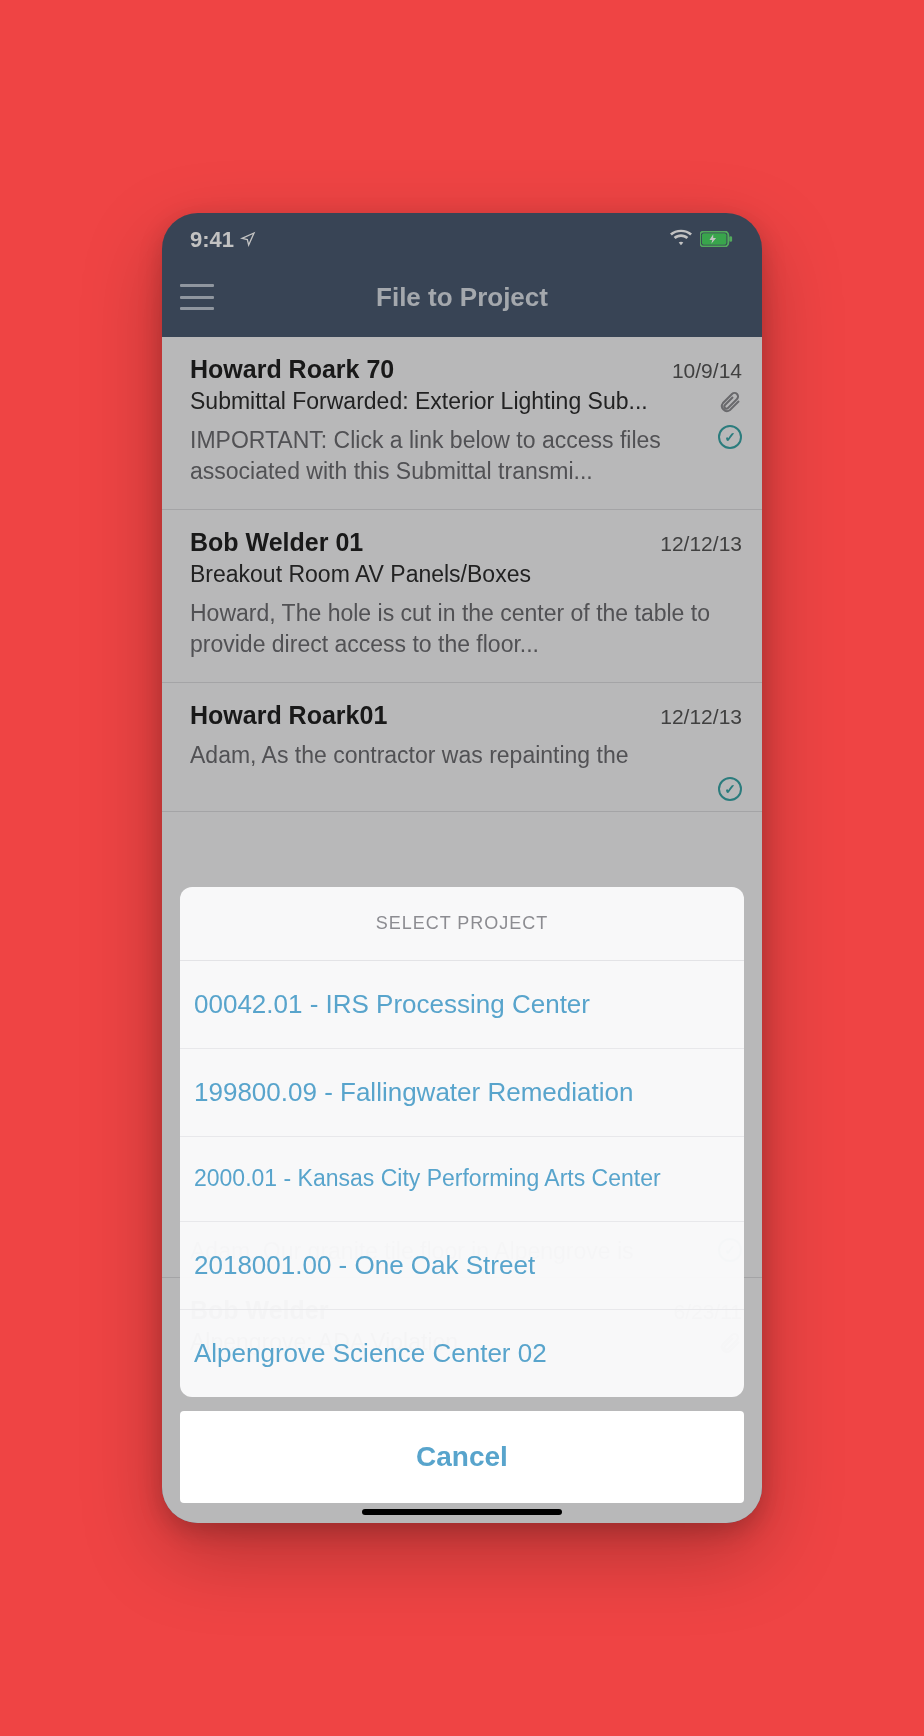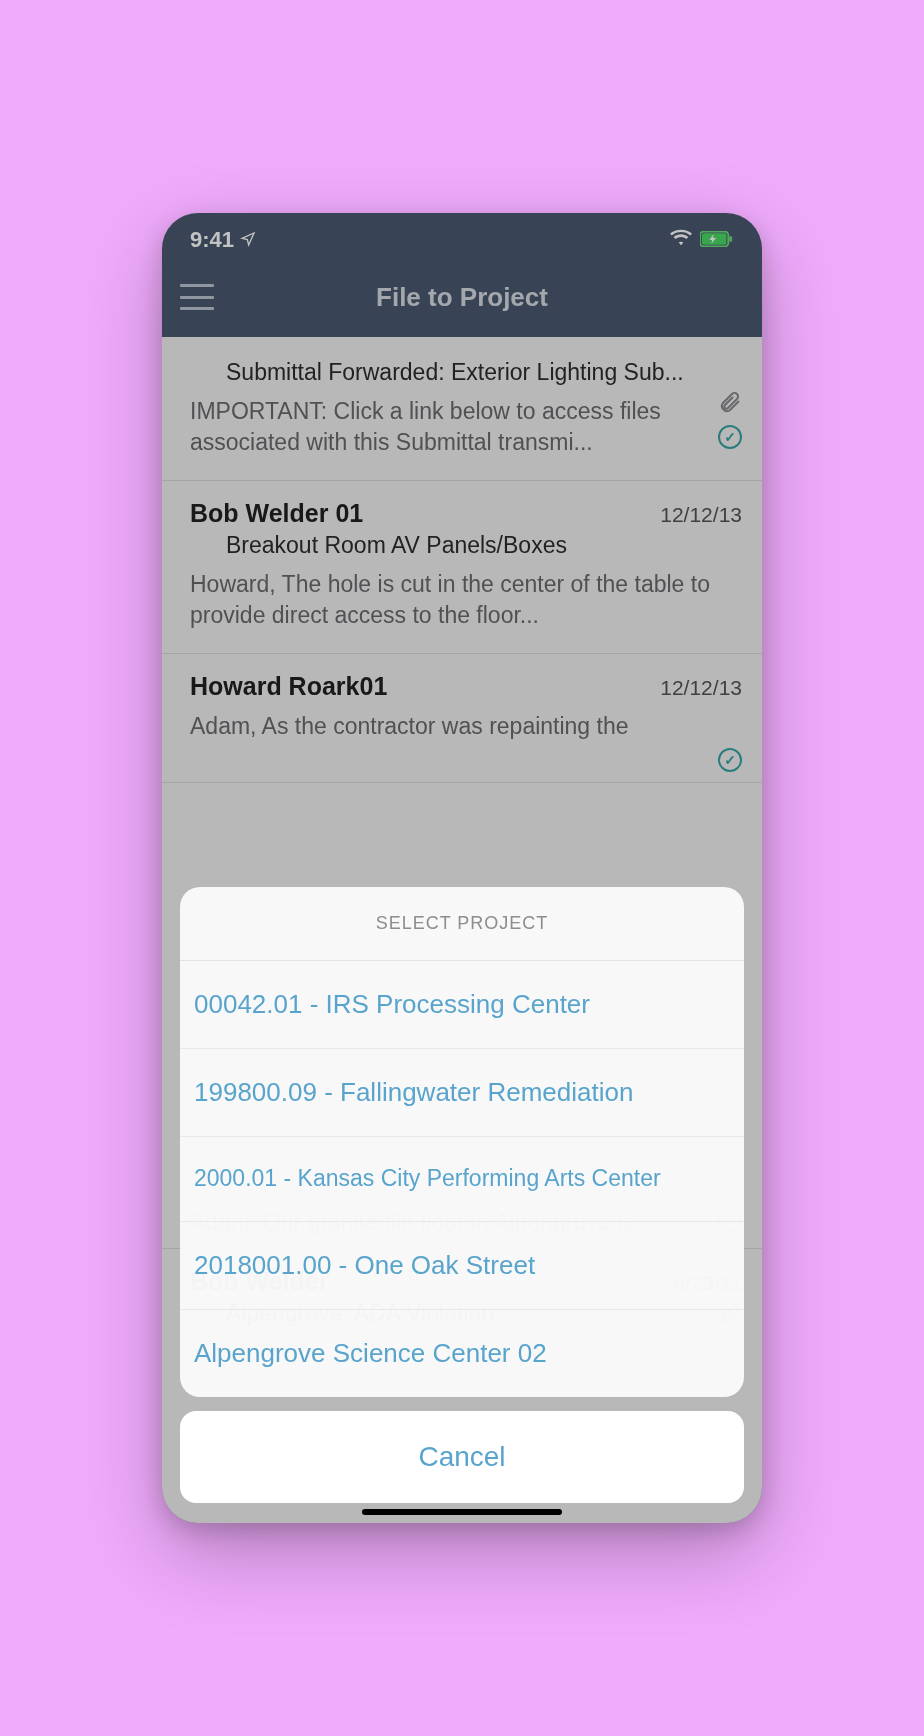--- a/index.html
+++ b/index.html
@@ -4,21 +4,21 @@
 <style>
   * { margin: 0; padding: 0; box-sizing: border-box; font-family: -apple-system, BlinkMacSystemFont, "Segoe UI", Helvetica, Arial, sans-serif; }
   html, body { width: 100%; height: 100%; background: #fff; }
   .canvas {
     width: 924px;
     height: 1736px;
     margin: 0 auto;
     display: flex;
     align-items: center;
     justify-content: center;
-    background: #f0abfc;
+    background: #ef4444;
   }
   .phone {
     position: relative;
     width: 600px;
     height: 1310px;
     border-radius: 36px;
     overflow: hidden;
     box-shadow: 0 30px 80px rgba(0,0,0,.25), 0 8px 24px rgba(0,0,0,.18);
     background: #4a5a70;
   }
@@ -66,21 +66,20 @@
   .mail-sender { font-size: 25px; font-weight: 700; color:#222; }
   .mail-date { font-size: 21px; color:#555; }
   .mail-subject {
     font-size: 23px;
     color: #2d2d2d;
     margin-top: 4px;
     padding-right: 42px;
     white-space: nowrap;
     overflow: hidden;
     text-overflow: ellipsis;
-    margin-left: 36px;
   }
   .mail-preview {
     font-size: 23px;
     color: #6b6b6f;
     margin-top: 10px;
     line-height: 1.35;
     display: -webkit-box;
     -webkit-line-clamp: 2;
     -webkit-box-orient: vertical;
     overflow: hidden;
@@ -111,21 +110,21 @@
   .sheet-wrap {
     position: absolute;
     left: 18px; right: 18px;
     bottom: 20px;
     display: flex;
     flex-direction: column;
     gap: 14px;
   }
   .sheet {
     background: rgba(249,249,250,.98);
-    border-radius: 20px;
+    border-radius: 12px;
     overflow: hidden;
     margin-top: 32px;
   }
   .sheet-header {
     text-align: center;
     padding: 26px 10px;
     font-size: 18px;
     letter-spacing: 1px;
     color: #8c8c91;
     font-weight: 500;
@@ -137,25 +136,25 @@
     color: #58a4cc;
     font-size: 26px;
     font-weight: 500;
     border-bottom: 1px solid #e8e8eb;
     line-height:1.2;
   }
   .sheet-item:last-child { border-bottom: none; }
   .sheet-item.small { font-size: 23px; }
   .cancel {
     background: #fff;
-    border-radius: 16px;
+    border-radius: 4px;
     text-align:center;
     padding: 30px 10px;
     font-size: 28px;
-    font-weight: 400;
+    font-weight: 700;
     color: #58a4cc;
   }
   .home-indicator {
     position:absolute;
     bottom: 8px; left: 50%;
     width: 200px; height: 6px;
     background: #000;
     border-radius: 4px;
     transform: translateX(-50%);
     z-index: 20;
@@ -198,20 +197,24 @@
         <span></span>
           <span></span>
           <span></span>
       </div>
       <div class="nav-title">File to Project</div>
     </div>
 
     <div class="content">
 
       <div class="mail-item">
+        <div class="mail-head">
+          <span class="mail-sender">Howard Roark 70</span>
+          <span class="mail-date">10/9/14</span>
+        </div>
         <div class="mail-subject">Submittal Forwarded: Exterior Lighting Sub...</div>
         <div class="mail-preview">IMPORTANT: Click a link below to access files associated with this Submittal transmi...</div>
         <div class="mail-icons">
           <span class="icon-clip">
             <svg width="24" height="24" viewBox="0 0 24 24" fill="none" stroke="#8a8a8e" stroke-width="2">
                 <path d="M21 10l-9 9a5 5 0 01-7-7l9-9a3.5 3.5 0 015 5l-9 9a2 2 0 01-3-3l8-8"></path>
               </svg>
           </span>
           <span class="icon-check"></span>
         </div>

